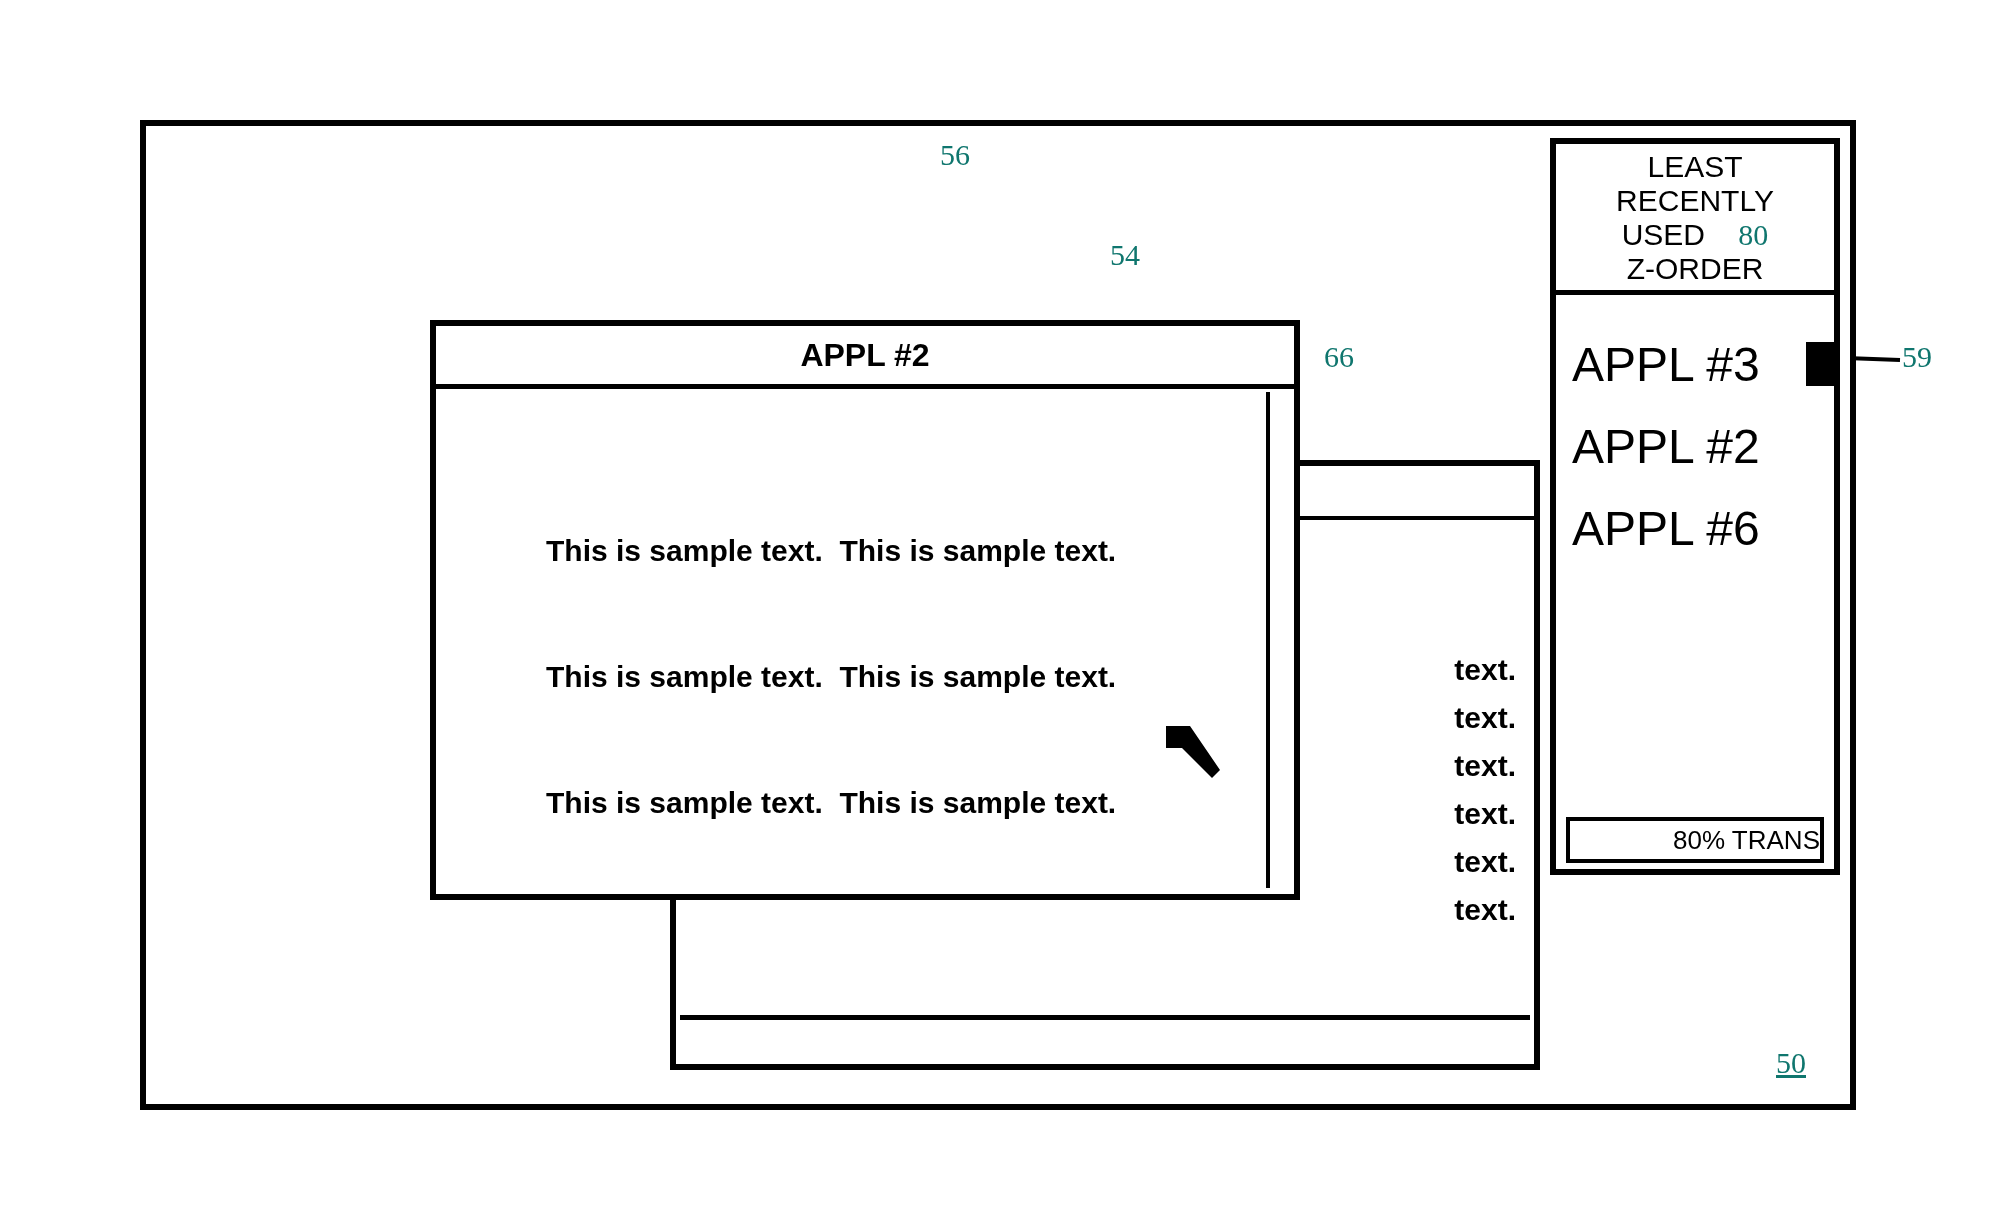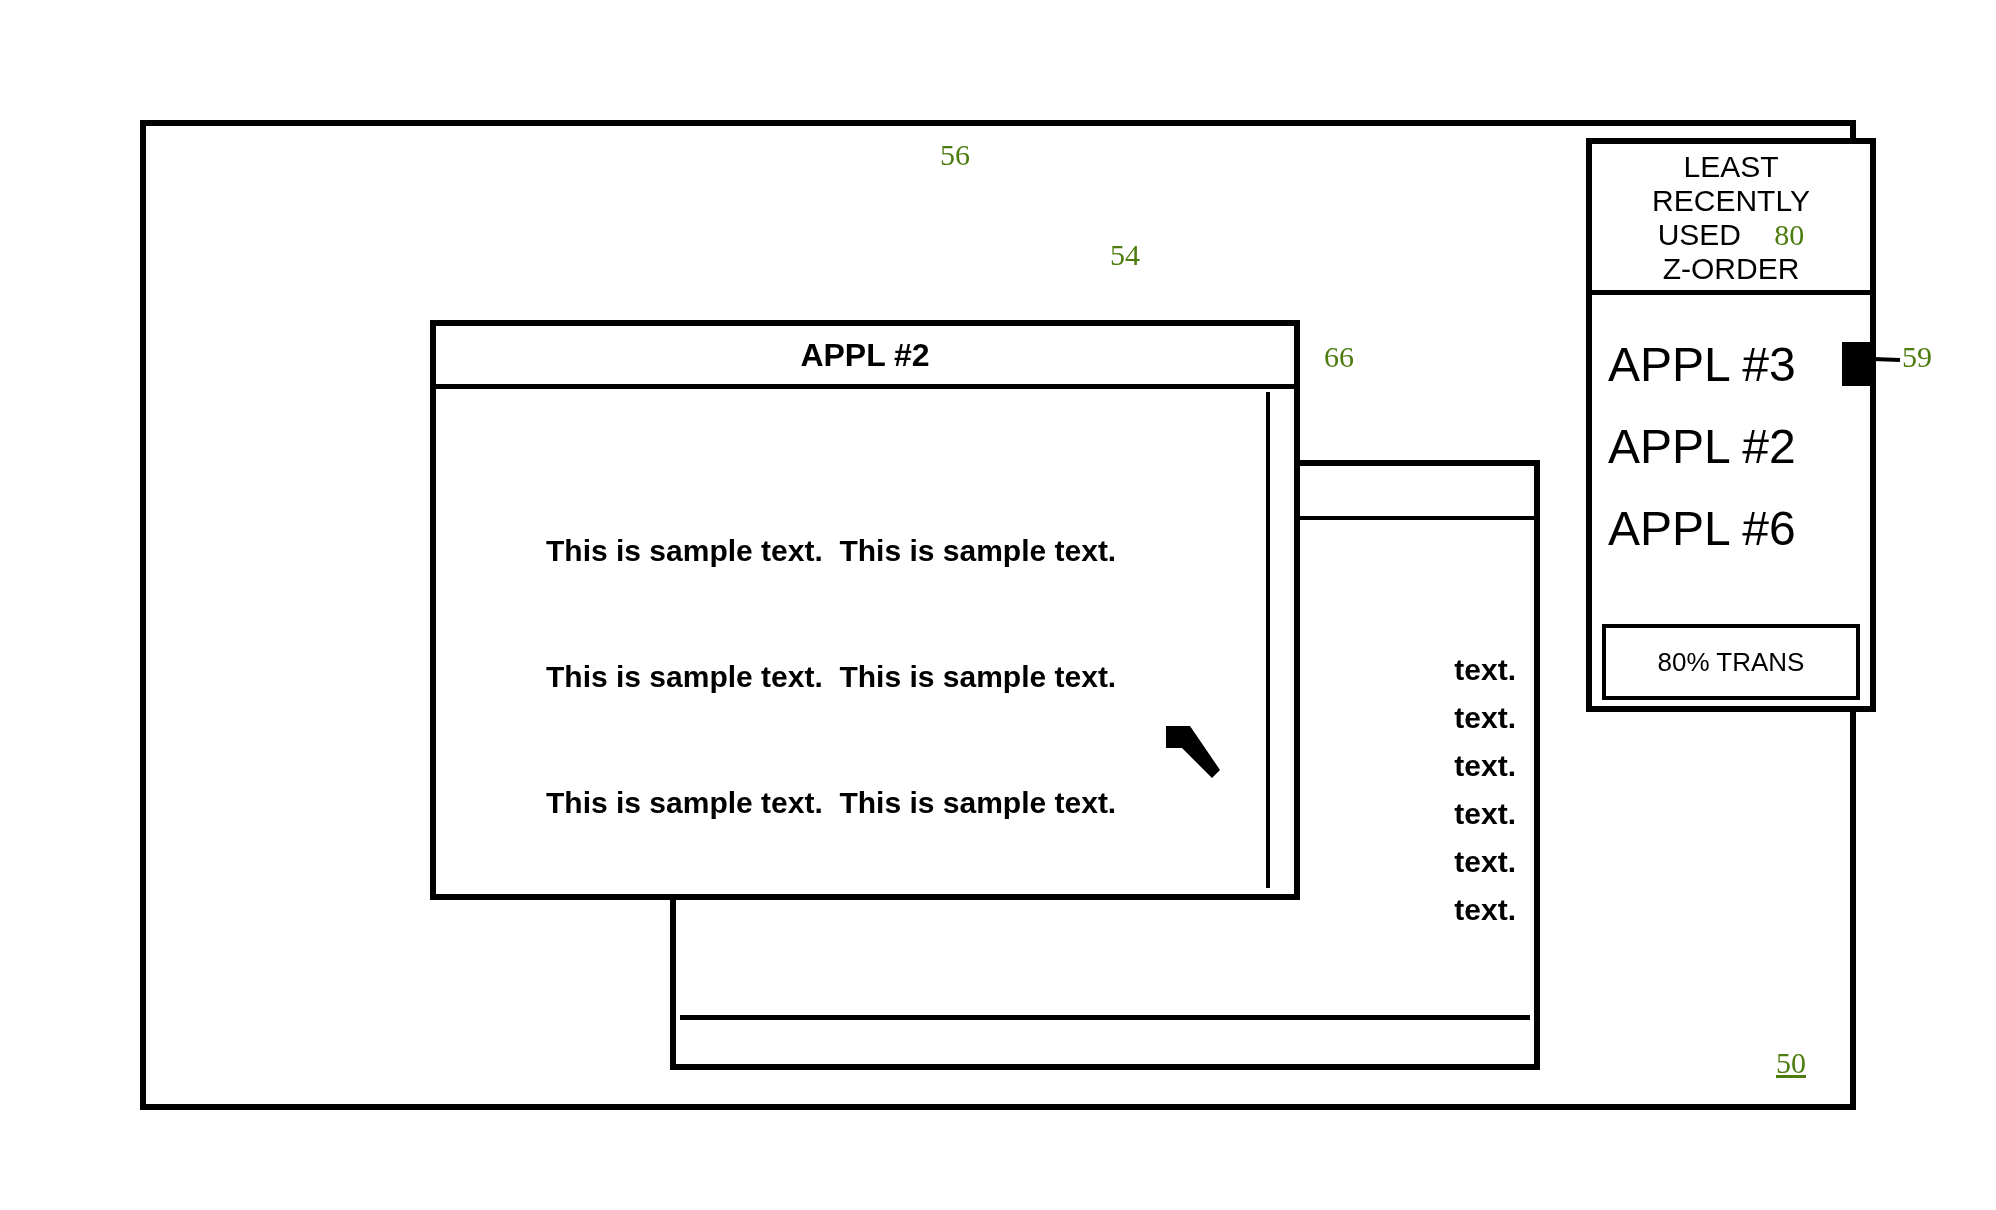--- a/index.html
+++ b/index.html
@@ -110,23 +110,22 @@
     line-height: 42px;
     color: #000;
     white-space: pre;
     overflow: hidden;
   }
   
   .lru {
     left: 1490px;
     top: 98px;
     width: 290px;
-    height: 574px;
+    height: 737px;
     z-index: 6;
-    margin-left: 36px;
   }
   .lru .header {
     text-align: center;
     font-size: 30px;
     line-height: 34px;
     padding: 6px 4px 4px 4px;
     border-bottom: 5px solid #000;
   }
   .lru .list {
     position: absolute;
@@ -134,39 +133,39 @@
     top: 180px;
     font-size: 48px;
     line-height: 82px;
   }
   .lru .footer {
     position: absolute;
     left: 10px;
     right: 10px;
     bottom: 6px;
     border: 4px solid #000;
-    text-align: center;
+    text-align: right;
     font-size: 26px;
     line-height: 34px;
-    padding: 17px 0;
+    padding: 2px 0;
   }
   .lru .thumb {
     position: absolute;
     right: 0;
     top: 22px;
     width: 28px;
     height: 44px;
     background: #000;
   }
   
   .ref {
     position: absolute;
     font-size: 30px;
     font-family: "Times New Roman", serif;
-    color: #4d7c0f;
+    color: #0f766e;
     white-space: nowrap;
   }
   .ref.u { text-decoration: underline; }
   svg.leaders {
     position: absolute;
     left: 0;
     top: 0;
     width: 1876px;
     height: 1130px;
     pointer-events: none;

